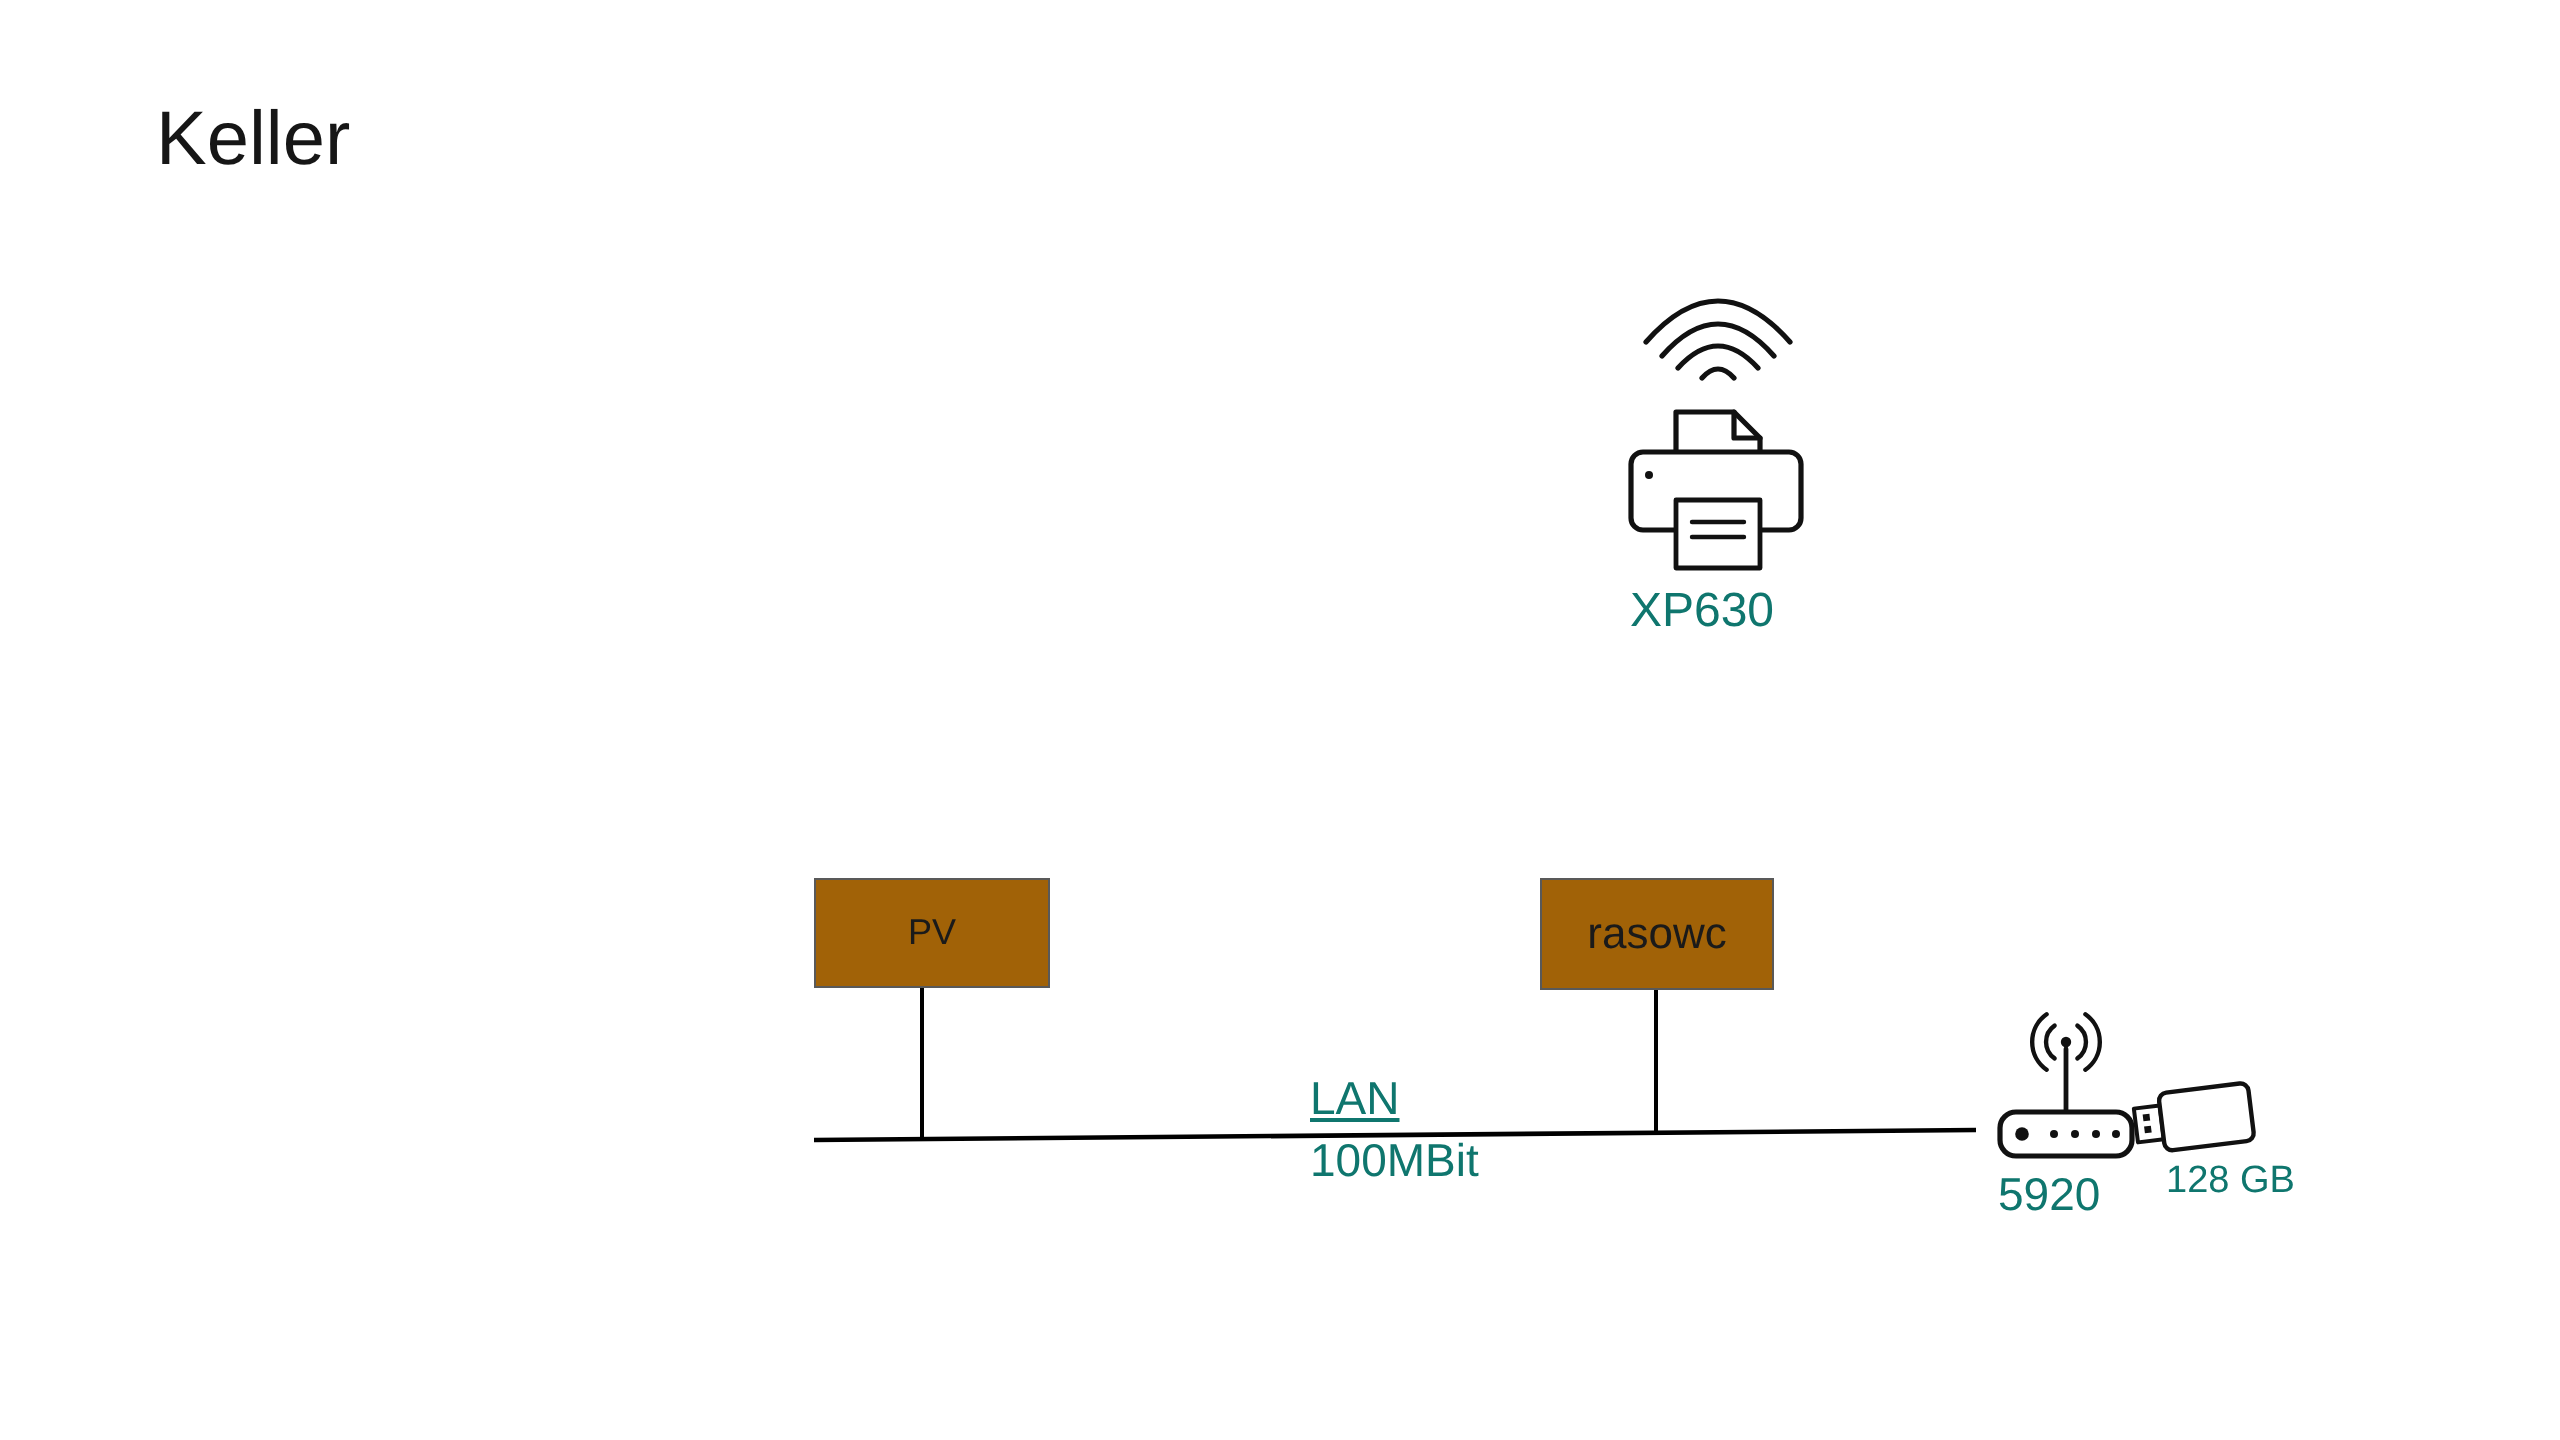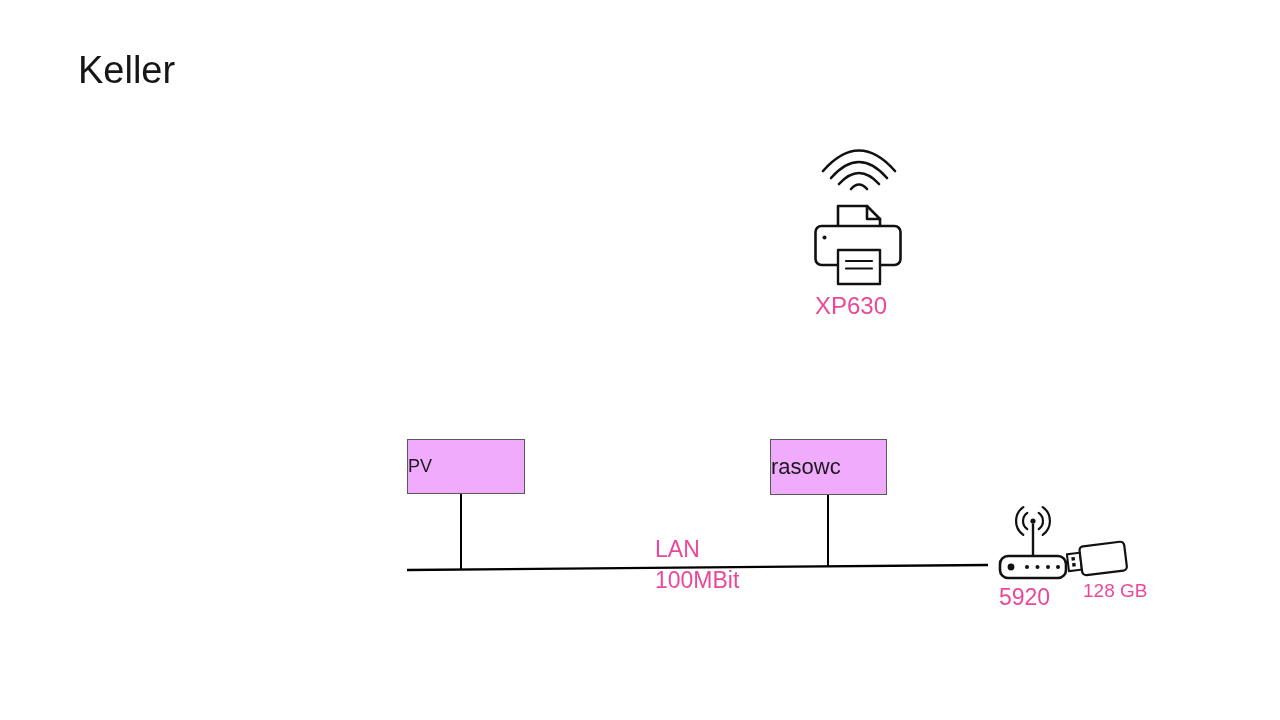--- a/index.html
+++ b/index.html
@@ -21,31 +21,32 @@
   }
   svg.diagram-layer {
     position: absolute;
     left: 0; top: 0;
     width: 1280px;
     height: 720px;
     pointer-events: none;
   }
   .device-box {
     position: absolute;
-    background: #f0abfc;
+    background: #a16207;
     border: 1.3px solid #595959;
     display: flex;
     align-items: center;
+    justify-content: center;
     color: #1a1a1a;
   }
   .box-pv { left: 407px; top: 439px; width: 118px; height: 55px; font-size: 18px; }
   .box-rasowc { left: 770px; top: 439px; width: 117px; height: 56px; font-size: 22px; }
-  .label { position: absolute; color: #ec4899; line-height: 1.15; white-space: nowrap; }
+  .label { position: absolute; color: #0f766e; line-height: 1.15; white-space: nowrap; }
   .label-xp630 { left: 800px; top: 292px; width: 102px; text-align: center; font-size: 24px; }
-  .label-lan { left: 655px; top: 536px; font-size: 23px; }
+  .label-lan { left: 655px; top: 536px; font-size: 23px; text-decoration: underline; }
   .label-speed { left: 655px; top: 567px; font-size: 23px; text-align: right; }
   .label-7490 { left: 999px; top: 584px; font-size: 23px; }
   .label-128gb { left: 1083px; top: 580px; font-size: 19px; }
 </style>
 </head>
 <body>
 
 <div class="slide">
 
   <div class="abs slide-title">Keller</div>

